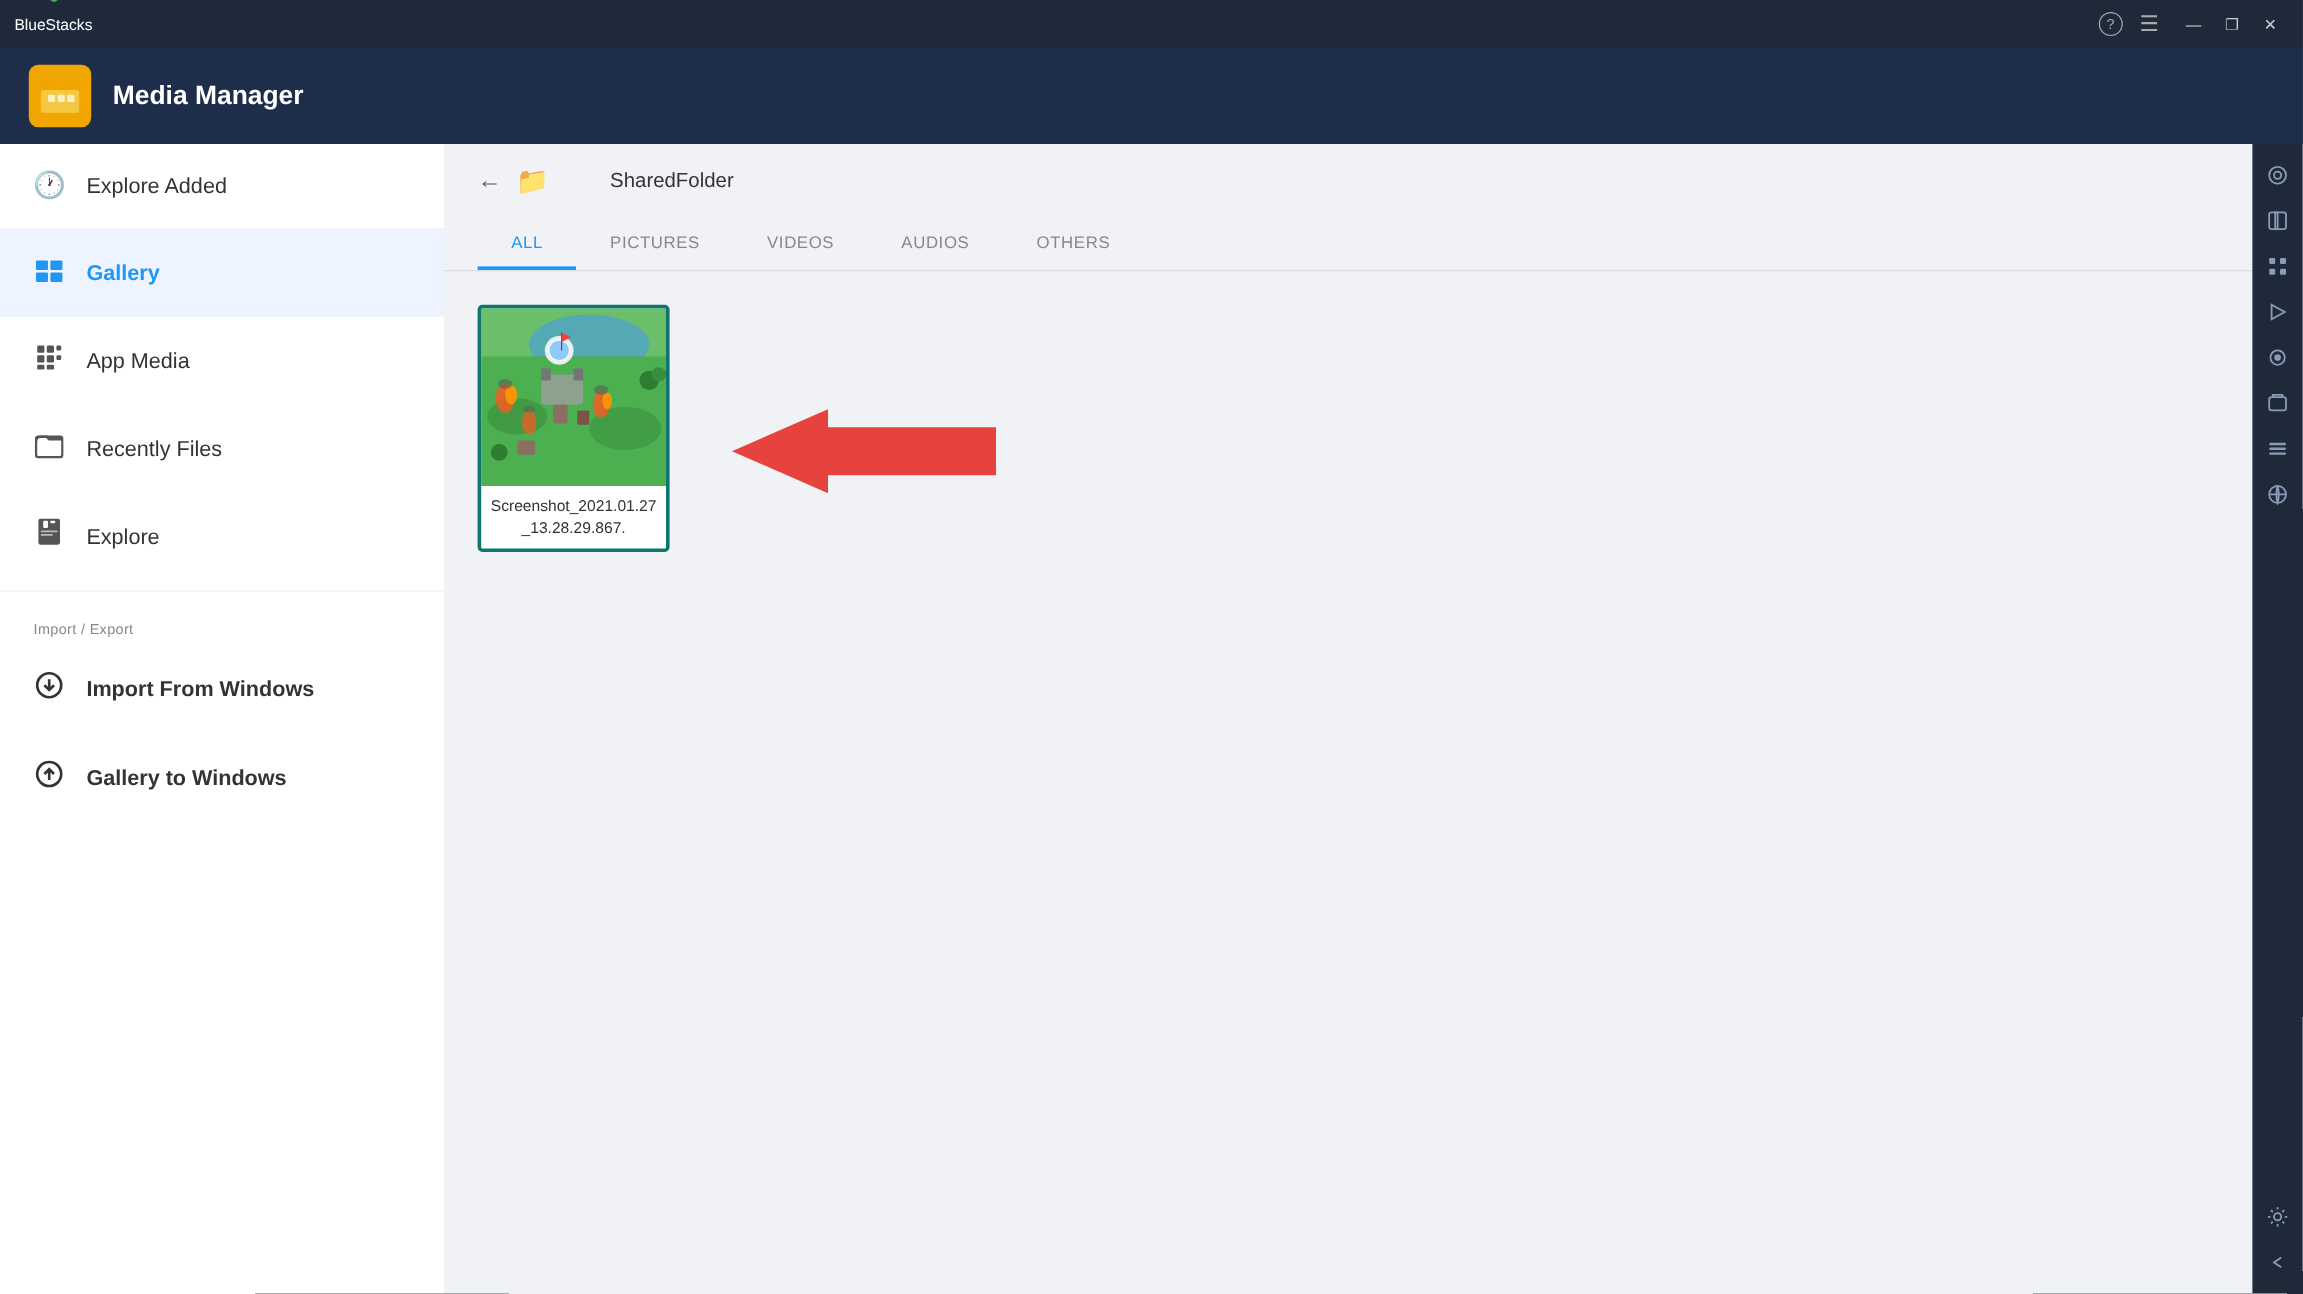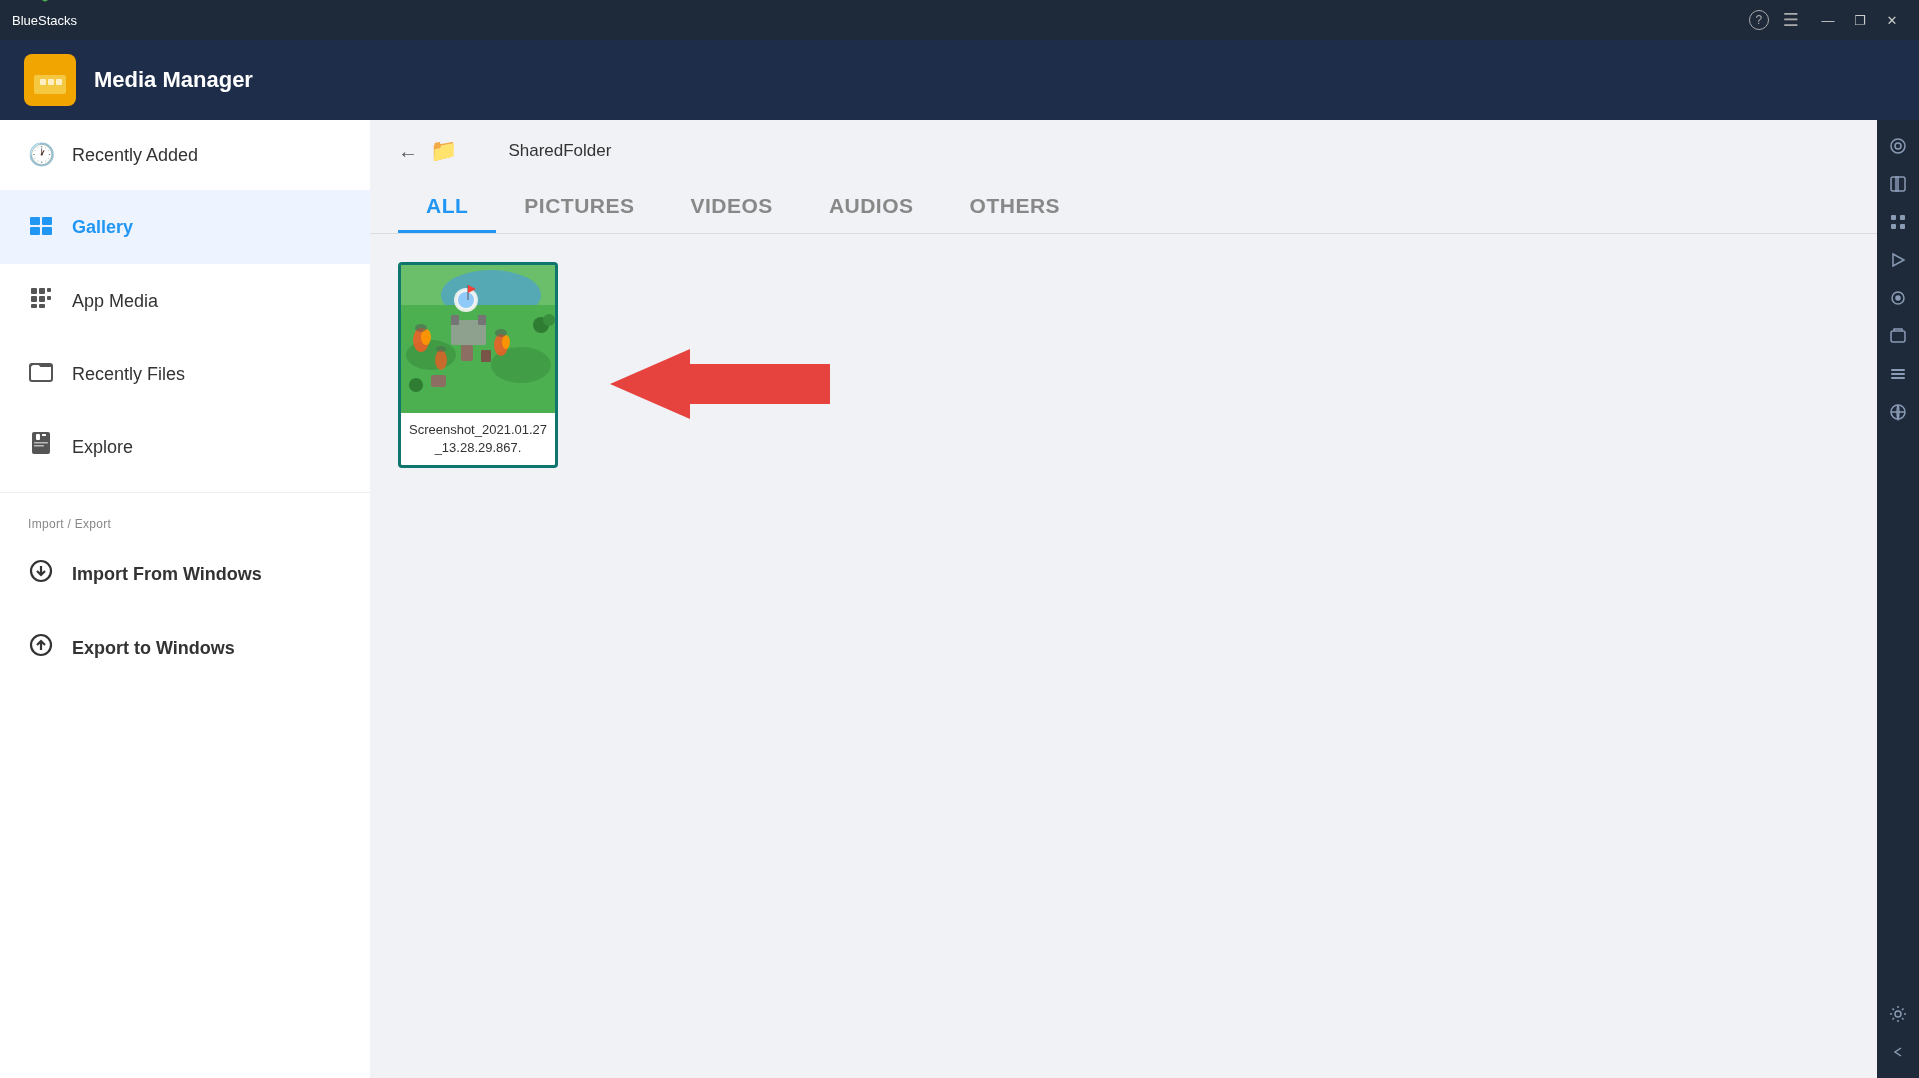--- a/index.html
+++ b/index.html
@@ -107,22 +107,22 @@
     
     .tabs {
       display: flex;
       gap: 0;
       padding: 0 28px;
       border-bottom: 1px solid #ddd;
       background: #f0f2f5;
     }
     .tab {
       padding: 12px 28px;
-      font-size: 21px;
-      font-weight: 700;
+      font-size: 14px;
+      font-weight: 400;
       color: #888;
       cursor: pointer;
       border-bottom: 3px solid transparent;
       letter-spacing: 0.5px;
     }
     .tab.active { color: #2196f3; border-bottom-color: #2196f3; }
 
     
     .content-area {
       flex: 1;
@@ -229,21 +229,21 @@
     </svg>
   </div>
   <span class="header-title">Media Manager</span>
 </div>
 
 <div class="main-content">
 
   <div class="sidebar">
     <div class="sidebar-item">
       <span class="sidebar-icon">🕐</span>
-      <span>Recently Added</span>
+      <span>Explore Added</span>
     </div>
 
     <div class="sidebar-item active">
       <span class="sidebar-icon">
         <svg width="24" height="24" viewBox="0 0 24 24" fill="#2196f3">
           <rect x="1" y="5" width="10" height="8" rx="1" fill="#2196f3"></rect>
           <rect x="13" y="5" width="10" height="8" rx="1" fill="#2196f3"></rect>
           <rect x="1" y="15" width="10" height="8" rx="1" fill="#2196f3"></rect>
           <rect x="13" y="15" width="10" height="8" rx="1" fill="#2196f3"></rect>
         </svg>
@@ -304,21 +304,21 @@
       <span style="font-weight:600;">Import From Windows</span>
     </div>
 
     <div class="sidebar-item">
       <span class="sidebar-icon">
         <svg width="24" height="24" viewBox="0 0 24 24" fill="none" stroke="#333" stroke-width="2.2">
           <circle cx="12" cy="12" r="10"></circle>
           <path d="M12 17 L12 9 M8 12 L12 8 L16 12"></path>
         </svg>
       </span>
-      <span style="font-weight:600;">Export to Windows</span>
+      <span style="font-weight:600;">Gallery to Windows</span>
     </div>
   </div>
 
   <div class="right-panel">
 
     <div class="breadcrumb">
       <span class="back-btn">←</span>
       <span class="folder-icon-sm">📁</span>
       <span class="breadcrumb-text">SharedFolder</span>
     </div>

